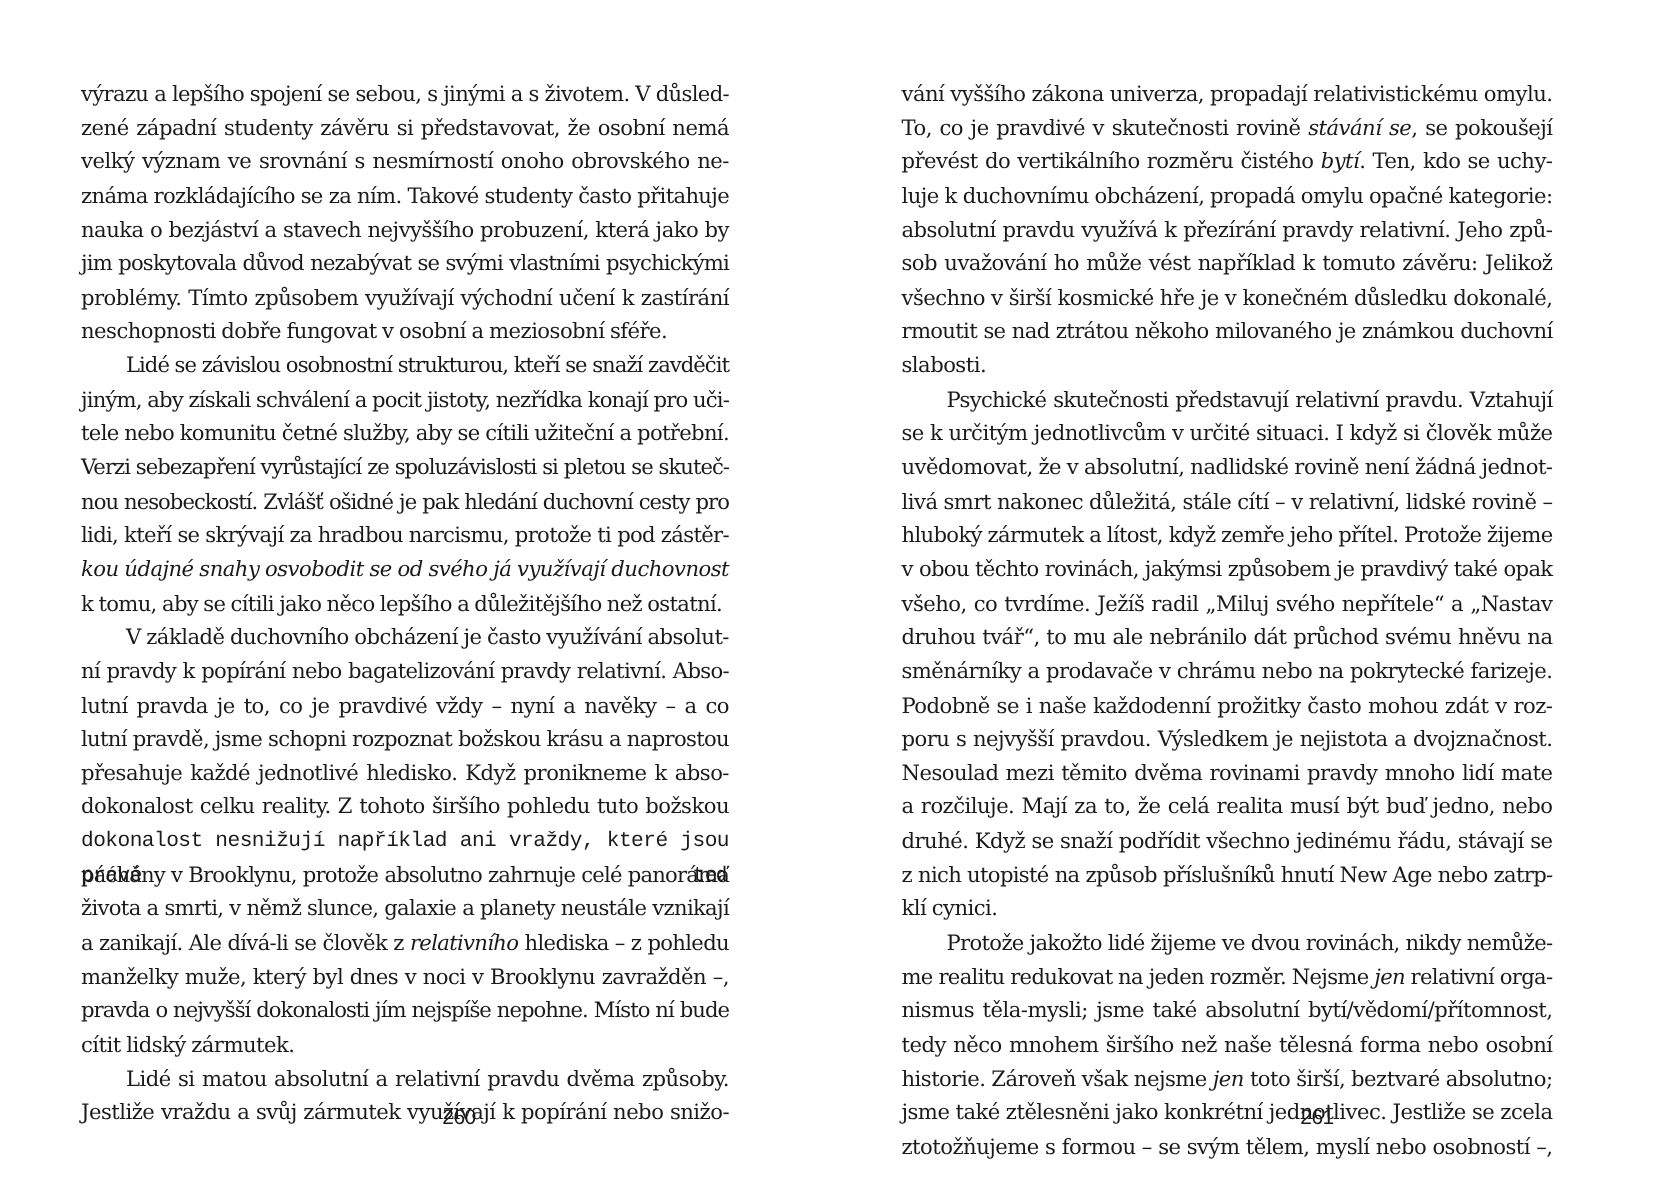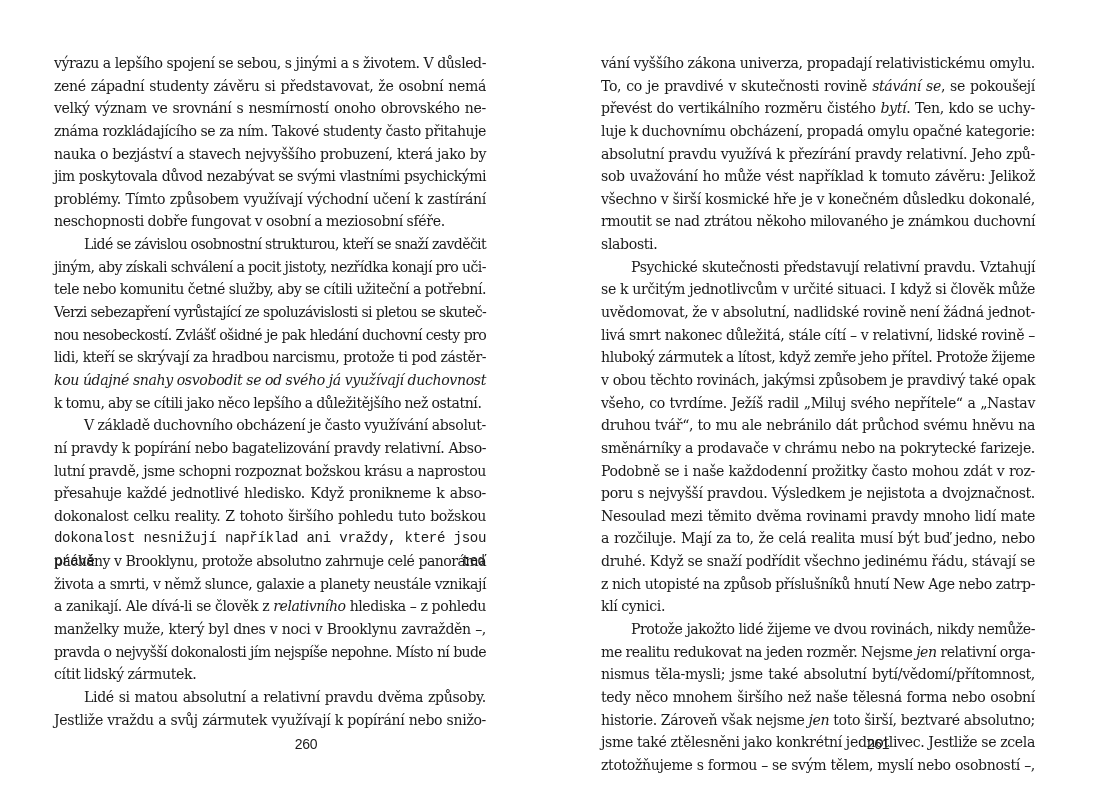--- a/index.html
+++ b/index.html
@@ -35,20 +35,21 @@
     <div class="line indent" style="white-space: normal; letter-spacing: -0.65px;">Lidé se závislou osobnostní strukturou, kteří se snaží zavděčit</div>
     <div class="line" style="white-space: normal; letter-spacing: -0.55px;">jiným, aby získali schválení a pocit jistoty, nezřídka konají pro uči-</div>
     <div class="line" style="white-space: normal; letter-spacing: -0.45px;">tele nebo komunitu četné služby, aby se cítili užiteční a potřební.</div>
     <div class="line" style="white-space: normal; letter-spacing: -0.65px;">Verzi sebezapření vyrůstající ze spoluzávislosti si pletou se skuteč-</div>
     <div class="line" style="white-space: normal; letter-spacing: -0.65px;">nou nesobeckostí. Zvlášť ošidné je pak hledání duchovní cesty pro</div>
     <div class="line" style="white-space: normal; letter-spacing: -0.45px;">lidi, kteří se skrývají za hradbou narcismu, protože ti pod zástěr-</div>
     <div class="line" style="white-space: normal; font-style: italic;">kou údajné snahy osvobodit se od svého já využívají duchovnost</div>
     <div class="line last" style="white-space: normal; letter-spacing: -0.45px;">k tomu, aby se cítili jako něco lepšího a důležitějšího než ostatní.</div>
     <div class="line indent" style="white-space: normal;">V základě duchovního obcházení je často využívání absolut-</div>
     <div class="line" style="white-space: normal; letter-spacing: -0.45px;">ní pravdy k popírání nebo bagatelizování pravdy relativní. Abso-</div>
+    <div class="line" style="white-space: normal;">lutní pravda je to, co je pravdivé vždy – nyní a navěky – a co</div>
     <div class="line" style="white-space: normal; letter-spacing: -0.45px;">lutní pravdě, jsme schopni rozpoznat božskou krásu a naprostou</div>
     <div class="line" style="white-space: normal;">přesahuje každé jednotlivé hledisko. Když pronikneme k abso-</div>
     <div class="line" style="white-space: normal;">dokonalost celku reality. Z tohoto širšího pohledu tuto božskou</div>
     <div class="line" style="white-space: normal; font-family: Liberation Mono, monospace;">dokonalost nesnižují například ani vraždy, které jsou právě teď</div>
     <div class="line" style="white-space: normal; letter-spacing: -0.55px;">páchány v Brooklynu, protože absolutno zahrnuje celé panoráma</div>
     <div class="line" style="white-space: normal; letter-spacing: -0.45px;">života a smrti, v němž slunce, galaxie a planety neustále vznikají</div>
     <div class="line" style="white-space: normal; letter-spacing: -0.45px;"><span>a zanikají. Ale dívá-li se člověk z </span><em>relativního</em><span> hlediska – z pohledu</span></div>
     <div class="line" style="white-space: normal;">manželky muže, který byl dnes v noci v Brooklynu zavražděn –,</div>
     <div class="line" style="white-space: normal; letter-spacing: -0.65px;">pravda o nejvyšší dokonalosti jím nejspíše nepohne. Místo ní bude</div>
     <div class="line last" style="white-space: normal;">cítit lidský zármutek.</div>

